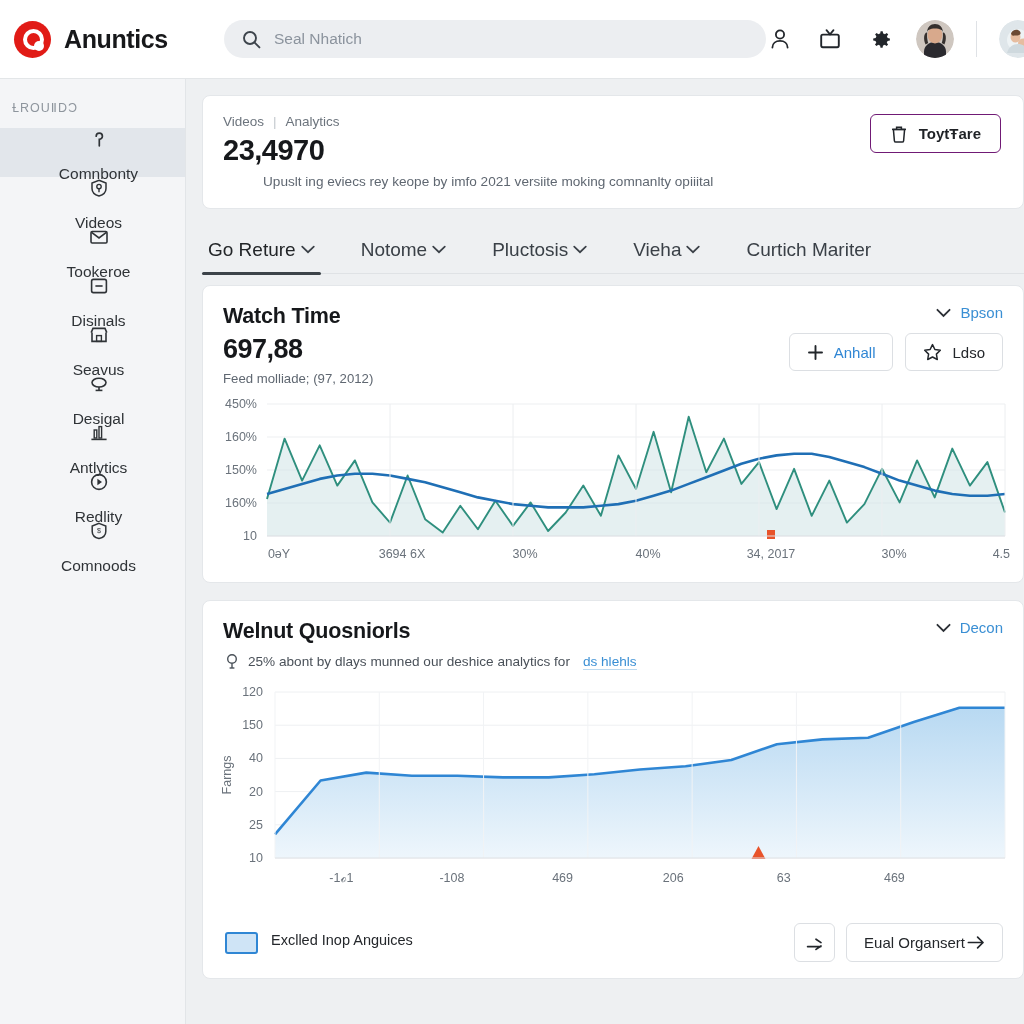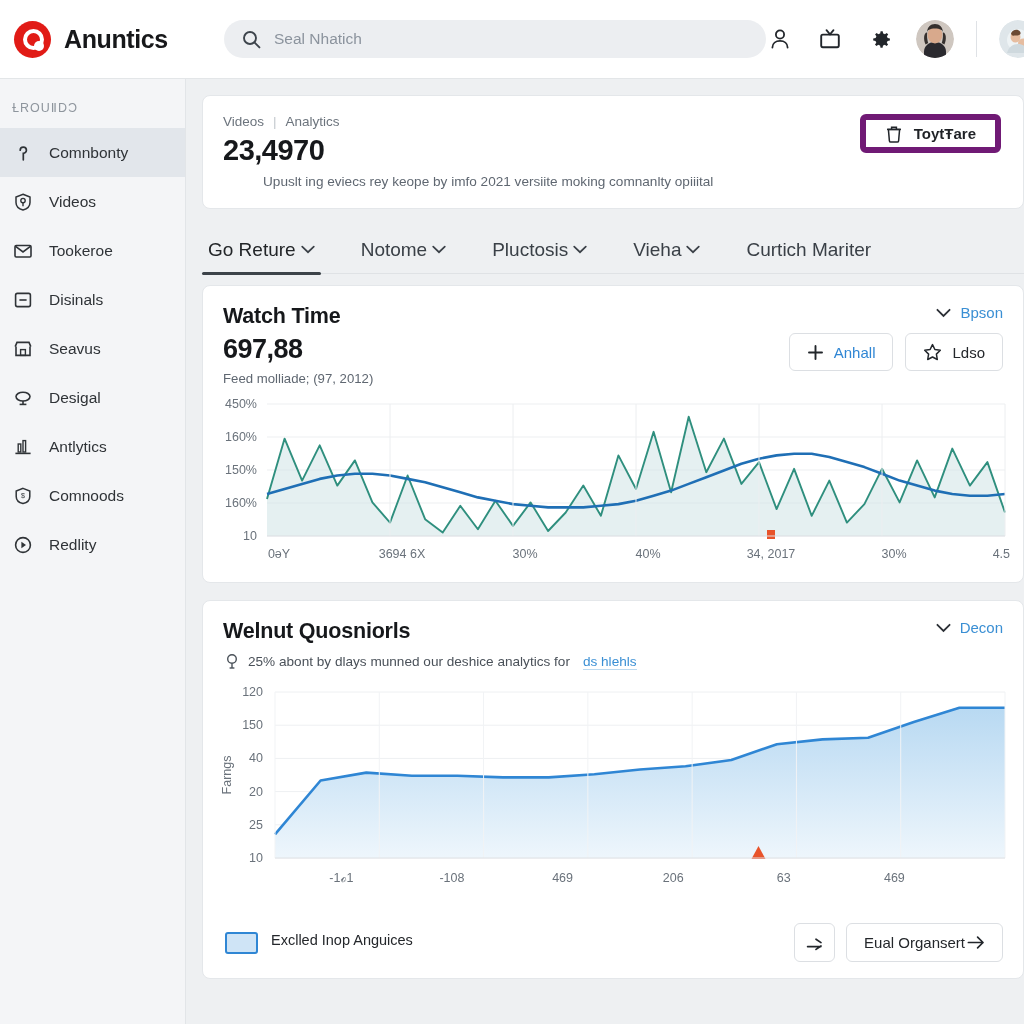--- a/index.html
+++ b/index.html
@@ -61,42 +61,42 @@
   .sidebar {
     width: 186px; flex: 0 0 186px; background: #f4f5f7;
     border-right: 1px solid #e2e5e8; padding-top: 12px;
   }
   .side-head {
     font-size: 12.5px; color: #8e959d; letter-spacing: 1px;
     padding: 9px 0 13px 12px; font-weight: 500;
   }
   .side-item {
     display: flex; align-items: center; gap: 15px;
-    height: 49px; padding-left: 12px; color: #2f3337; font-size: 15.5px;
+    height: 49px; padding-left: 12px; color: #2f3337; font-size: 15.5px; flex-direction: column;
   }
   .side-item.active { background: #e2e6eb; }
   .side-ico { width: 22px; height: 22px; flex: 0 0 22px; display: flex; align-items: center; justify-content: center; }
 
   
   .main { flex: 1 1 auto; background: #eef0f2; padding: 16px 0 0 16px; overflow: hidden; }
 
   .card {
     background: #ffffff; border: 1px solid #e4e7ea;
     border-radius: 8px; margin-bottom: 17px;
   }
 
   
   .hdr-card { padding: 18px 22px 19px 20px; display: flex; align-items: flex-start; }
   .crumb { font-size: 13.5px; color: #6c747d; display: flex; gap: 9px; align-items: center; margin-bottom: 5px; }
   .crumb .sep { color: #c3c8cd; }
   .bignum { font-size: 29px; font-weight: bold; color: #16181b; letter-spacing: -0.5px; line-height: 1.15; }
   .subtle { font-size: 13.6px; color: #5f6771; margin-top: 7px; margin-left: 40px; }
   .ghost-btn {
     margin-left: auto; display: flex; align-items: center; gap: 11px;
-    height: 39px; padding: 0 19px; border: 6px solid #701a75;
+    height: 39px; padding: 0 19px; border: 1px solid #701a75;
     background: #fff; border-radius: 6px; font-size: 15px; color: #1f2226;
     font-family: "Liberation Sans", sans-serif; font-weight: bold; cursor: pointer;
   }
 
   
   .tabs {
     display: flex; align-items: center; gap: 46px;
     padding: 0 0 0 6px; margin: 0 0 11px 0; height: 48px;
     border-bottom: 1px solid #dfe2e5;
   }
@@ -287,35 +287,35 @@
               <rect x="5.2" y="7" width="2.6" height="8" fill="none" stroke="#2f3337" stroke-width="1.4"></rect>
               <rect x="10" y="3.6" width="2.6" height="11.4" fill="none" stroke="#2f3337" stroke-width="1.4"></rect>
             </svg>
         </span>
         <span>Antlytics</span>
       </div>
 
       <div class="side-item">
         <span class="side-ico">
           <svg width="20" height="20" viewBox="0 0 20 20">
+              <circle cx="10" cy="10" r="7.4" fill="none" stroke="#2f3337" stroke-width="1.6"></circle>
+              <path d="M8.4 6.8 13 10l-4.6 3.2z" fill="#2f3337"></path>
+            </svg>
+        </span>
+        <span>Redlity</span>
+      </div>
+
+      <div class="side-item">
+        <span class="side-ico">
+          <svg width="20" height="20" viewBox="0 0 20 20">
               <path d="M10 2.4 16.8 5v5.4c0 3.8-2.9 6.2-6.8 7.2-3.9-1-6.8-3.4-6.8-7.2V5z" fill="none" stroke="#2f3337" stroke-width="1.5"></path>
               <text x="10" y="12.4" font-size="7" fill="#2f3337" text-anchor="middle" font-family="Liberation Sans, sans-serif">$</text>
             </svg>
         </span>
         <span>Comnoods</span>
-      </div>
-
-      <div class="side-item">
-        <span class="side-ico">
-          <svg width="20" height="20" viewBox="0 0 20 20">
-              <circle cx="10" cy="10" r="7.4" fill="none" stroke="#2f3337" stroke-width="1.6"></circle>
-              <path d="M8.4 6.8 13 10l-4.6 3.2z" fill="#2f3337"></path>
-            </svg>
-        </span>
-        <span>Redlity</span>
       </div>
     </div>
 
     <div class="main">
 
       <div class="card hdr-card">
         <div>
           <div class="crumb">
             <span>Videos</span>
             <span class="sep">|</span>

